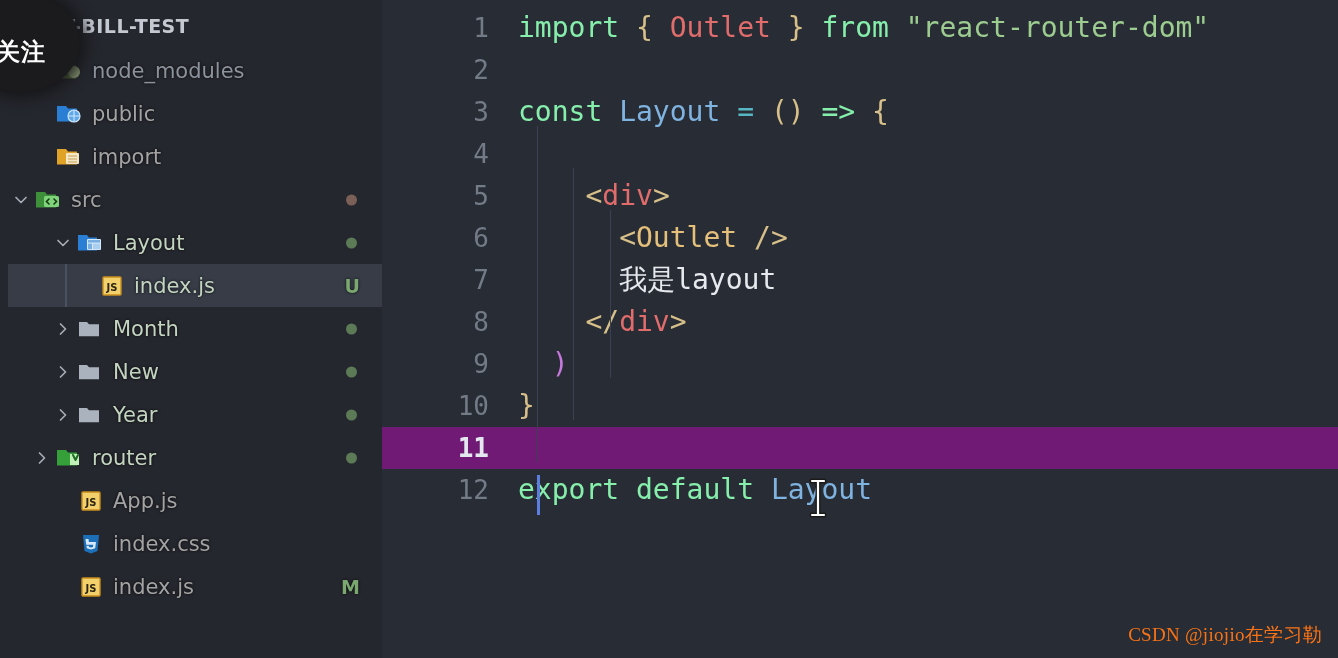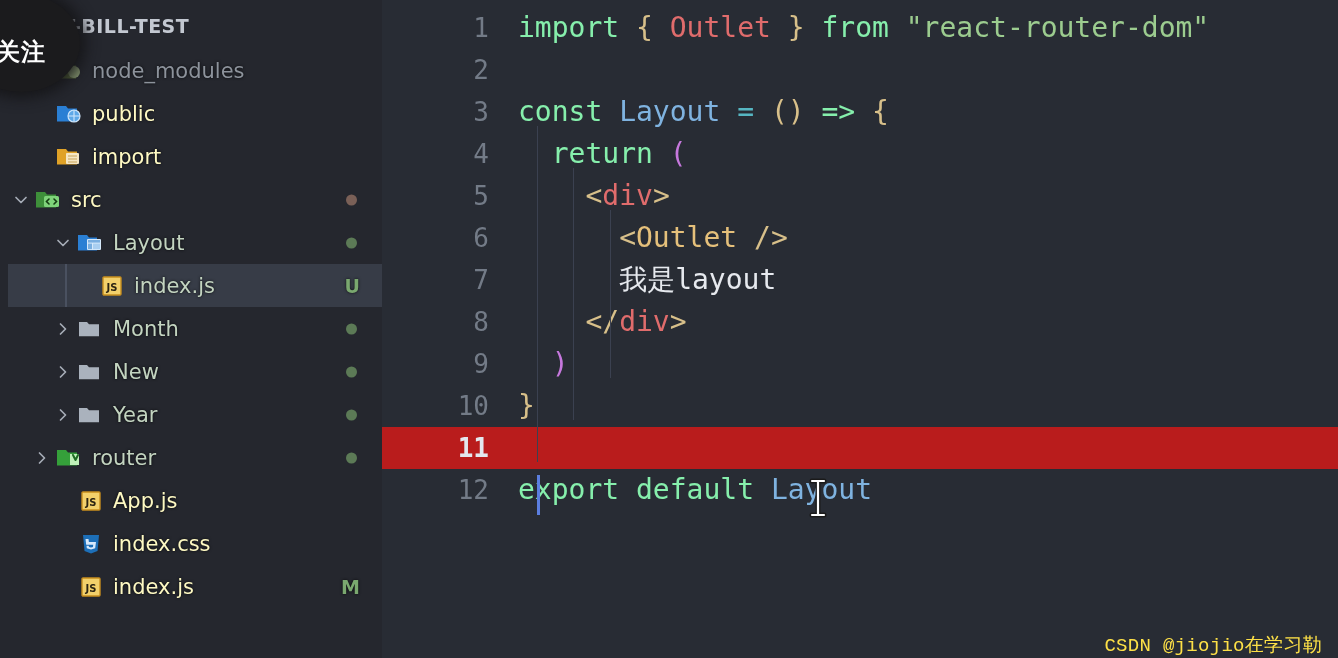--- a/index.html
+++ b/index.html
@@ -47,21 +47,21 @@
     display:flex;align-items:center;justify-content:center;
     margin-right:7px;
   }
   .ficon svg{display:block;}
   .label{
     font-size:21px;color:#cdd2d9;
     text-shadow:0 0 3px rgba(0,0,0,.85);
   }
   .label.dim{color:#8d939c;}
   .label.git{color:#c3d4c0;}
-  .label.white{color:#fef9c3;}
+  .label.white{color:#a3a3a3;}
   .status{
     position:absolute;right:30px;top:0;height:43px;
     display:flex;align-items:center;
     font-size:19px;font-weight:bold;
     color:#7aa86f;
     text-shadow:0 0 3px rgba(0,0,0,.8);
   }
   .dot{
     position:absolute;right:33px;top:50%;transform:translateY(-50%);
     width:11px;height:11px;border-radius:50%;
@@ -90,21 +90,21 @@
     background:#282c34;
     overflow:hidden;
   }
   .code-area{
     position:absolute;left:0;top:0;width:956px;height:658px;
   }
   .cline{
     position:absolute;left:0;width:956px;height:42px;
     display:block;
   }
-  .cline.active{background:#b91c1c;}
+  .cline.active{background:#701a75;}
   .lnum{
     position:absolute;left:0;width:107px;
     text-align:right;
     font-family:"DejaVu Sans Mono","Liberation Mono",monospace;
     font-size:26px;line-height:42px;
     color:#737b87;
   }
   .cline.active .lnum{color:#e3e7ee;font-weight:bold;}
   .ctext{
     position:absolute;left:136px;top:0;
@@ -127,23 +127,23 @@
     position:absolute;width:1px;background:#3b4150;
   }
   .cursor{
     position:absolute;width:3px;background:#5b7ee0;
   }
   .mouse-cursor{
     position:absolute;z-index:20;
     pointer-events:none;
   }
   #watermark{
-    position:absolute;right:16px;bottom:0;
-    font-size:19px;color:#fde047;
-    font-family:Liberation Mono, monospace;
+    position:absolute;right:16px;bottom:10px;
+    font-size:19px;color:#f97316;
+    font-family:Liberation Serif, serif;
     letter-spacing:.3px;
     z-index:25;
   }
 </style>
 </head>
 <body>
 
 <div id="app">
 
   <div id="sidebar">
@@ -346,21 +346,20 @@
         <div class="cline" style="top: 49px;">
           <span class="lnum">2</span>
           <span class="ctext"></span>
         </div>
         <div class="cline" style="top: 91px;">
           <span class="lnum">3</span>
           <span class="ctext"><span class="kw">const </span><span class="cls">Layout</span><span class="op"> = </span><span class="brk">()</span><span class="kw"> =&gt; </span><span class="brk">{</span></span>
         </div>
         <div class="cline" style="top: 133px;">
           <span class="lnum">4</span>
-          <span class="ctext"><span class="txt">  </span><span class="kw">return </span><span class="paren">(</span></span>
         </div>
         <div class="cline" style="top: 175px;">
           <span class="lnum">5</span>
           <span class="ctext"><span class="txt">    </span><span class="brk">&lt;</span><span class="tag">div</span><span class="brk">&gt;</span></span>
         </div>
         <div class="cline" style="top: 217px;">
           <span class="lnum">6</span>
           <span class="ctext"><span class="txt">      </span><span class="brk">&lt;</span><span class="comp">Outlet</span><span class="brk"> /&gt;</span></span>
         </div>
         <div class="cline" style="top: 259px;">

